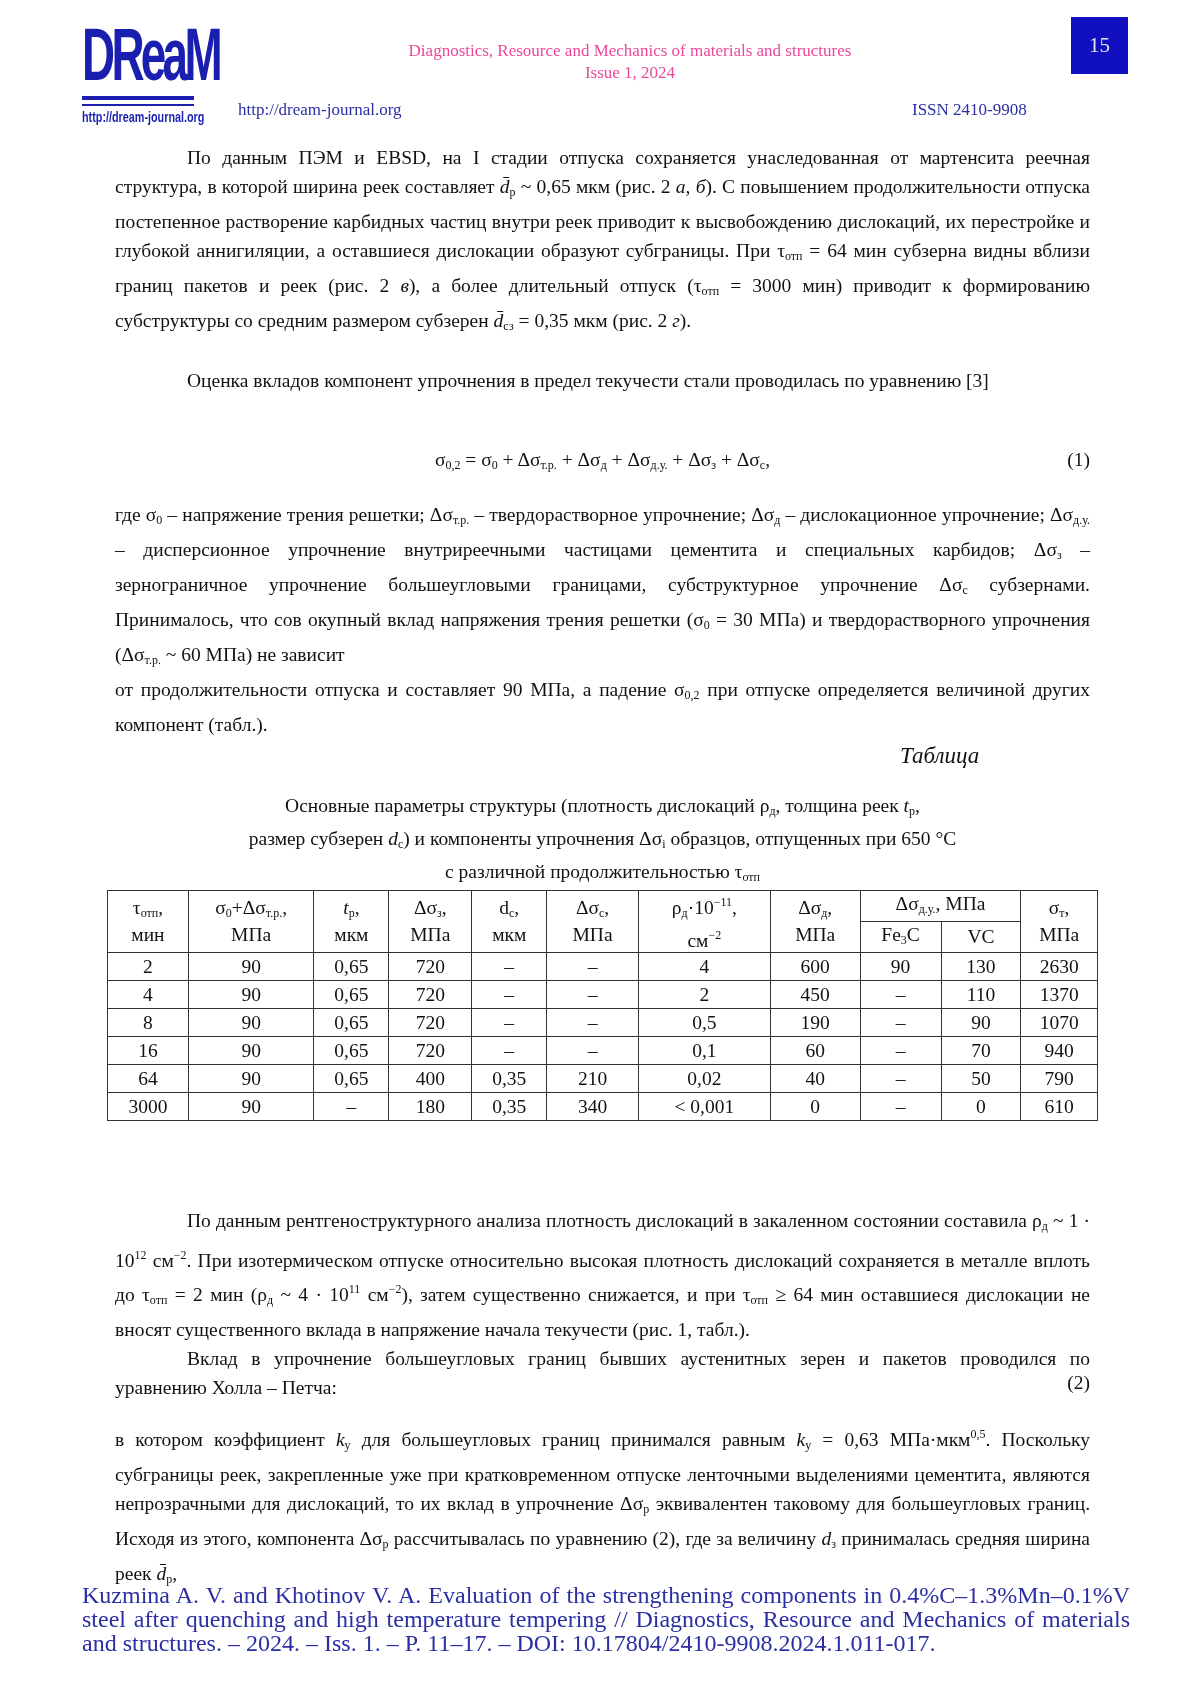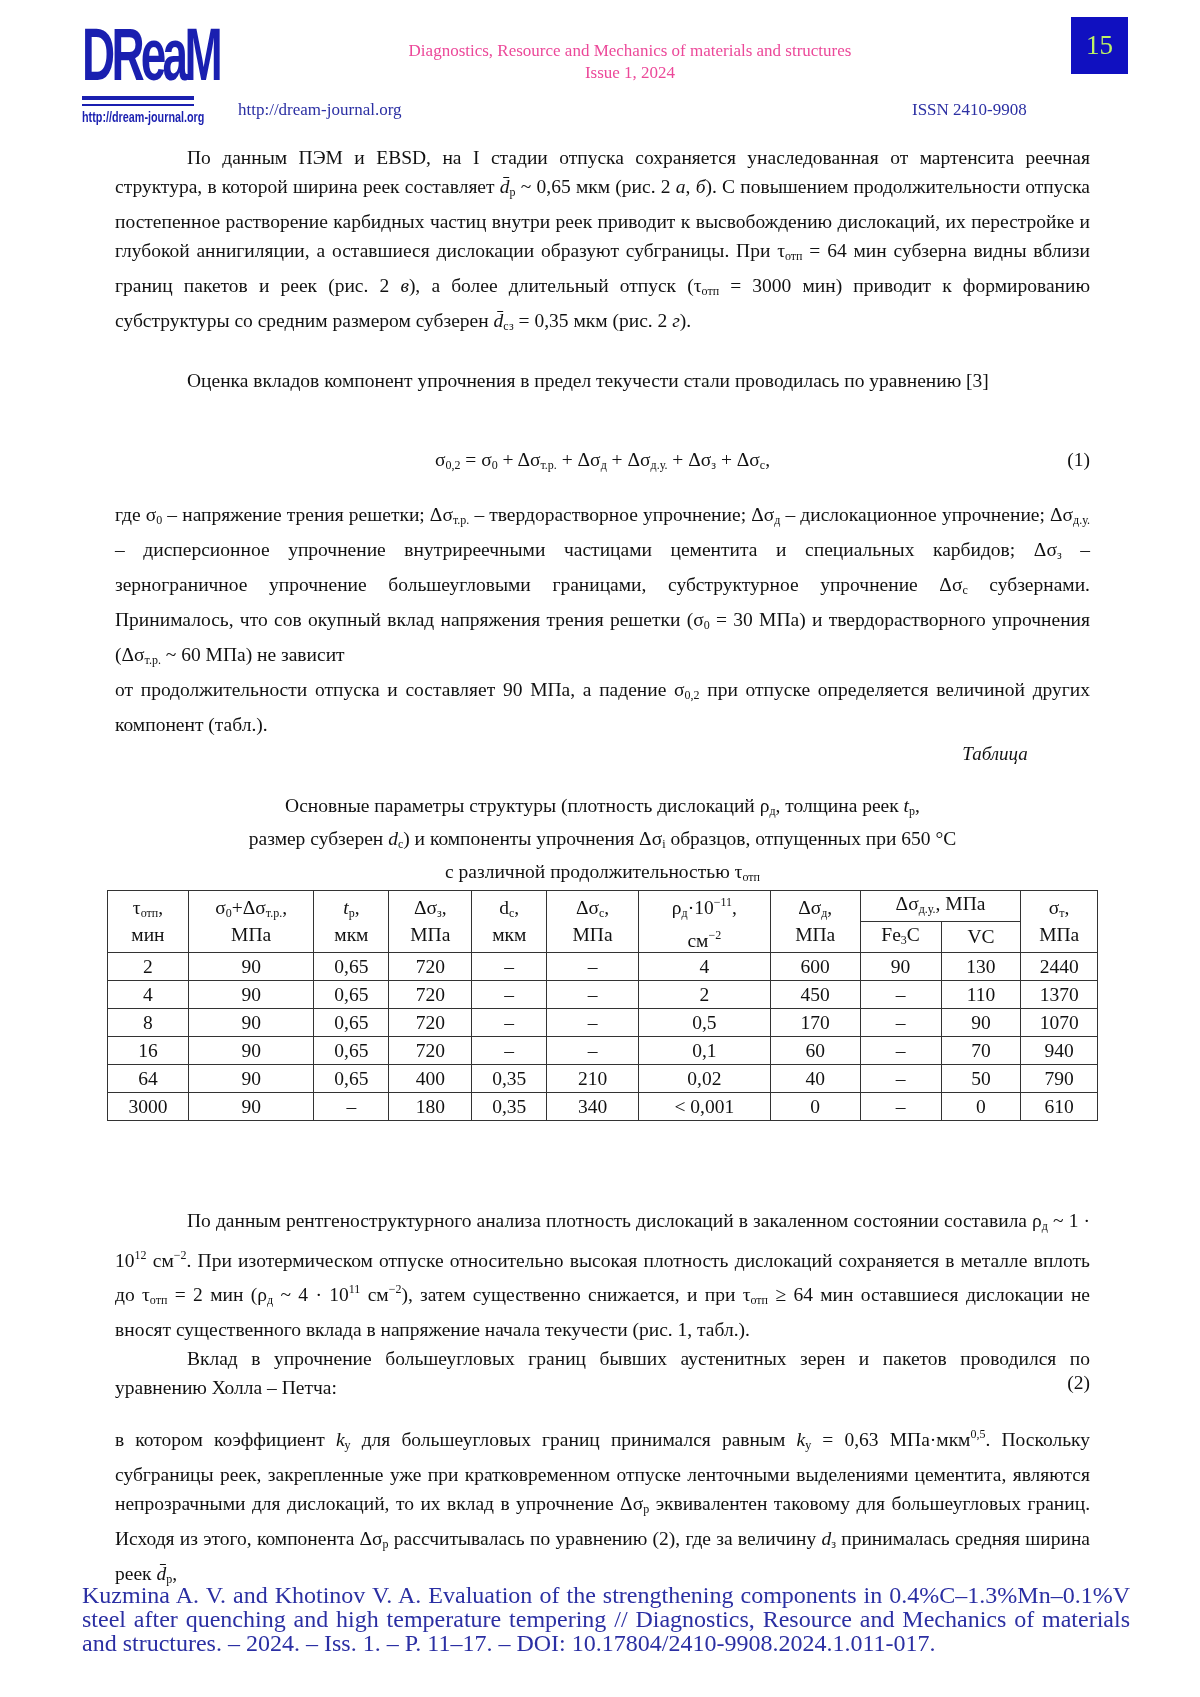--- a/index.html
+++ b/index.html
@@ -14,34 +14,34 @@
   .logo-bar2 { position: absolute; left: 0; top: 88px; width: 112px; height: 2px; background:#1a1fb0; }
   .logo-url { position: absolute; left: 0; top: 92px; font-family: "Liberation Sans", sans-serif;
               color: #1a1fb0; font-size: 15px; font-weight: bold; white-space: nowrap;
               transform: scaleX(0.72); transform-origin: left top; }
 
   .hdr-title { position: absolute; left: 330px; width: 600px; top: 40px; text-align: center;
                color: #ec4899; font-size: 17px; line-height: 22px; }
   .hdr-url { position: absolute; left: 238px; top: 100px; color: #2b2fa3; font-size: 17px; }
   .hdr-issn { position: absolute; left: 912px; top: 100px; color: #2b2fa3; font-size: 17px; text-align: center; }
   .page-num { position: absolute; left: 1071px; top: 17px; width: 57px; height: 57px;
-              background: #1010c0; color: #bef264; font-size: 27px; text-align: center; line-height: 56px; }
+              background: #1010c0; color: #e5e5e5; font-size: 21px; text-align: center; line-height: 56px; }
 
   .body-text { position: absolute; left: 115px; width: 975px; font-size: 19.5px; line-height: 29px;
                text-align: justify; }
   .body-text p { margin: 0; }
   .indent { text-indent: 72px; }
   .eq { position: absolute; left: 115px; width: 975px; font-size: 19.5px; height: 30px; }
   .eq .formula { position: absolute; left: 0; right: 0; text-align: center; }
   .eq .num { position: absolute; right: 0; }
   sub { font-size: 12px; vertical-align: -3px; }
   sup { font-size: 12px; vertical-align: 8px; }
 
-  .table-label { position: absolute; left: 900px; width: 190px; top: 743px; text-align: center;
-                 font-style: italic; font-size: 19px; }
+  .table-label { position: absolute; left: 900px; width: 190px; top: 743px; text-align: left;
+                 font-style: italic; font-size: 23px; }
   .caption { position: absolute; left: 115px; width: 975px; top: 792px; text-align: center;
              font-size: 19.5px; line-height: 27px; }
 
   table.data { position: absolute; left: 107px; top: 890px; width: 991px; border-collapse: collapse;
                font-size: 19.5px; }
   table.data td, table.data th { border: 1.5px solid #333; text-align: center; font-weight: normal;
                                  padding: 0; height: 27px; line-height: 26px; }
   table.data th { line-height: 22px; }
   table.data .hd2 { height: 24px; }
 
@@ -126,21 +126,21 @@
     <td>2</td>
         <td>90</td>
         <td>0,65</td>
         <td>720</td>
         <td>–</td>
         <td>–</td>
         <td>4</td>
         <td>600</td>
         <td>90</td>
         <td>130</td>
-        <td>2440</td>
+        <td>2630</td>
   </tr>
   <tr>
     <td>4</td>
         <td>90</td>
         <td>0,65</td>
         <td>720</td>
         <td>–</td>
         <td>–</td>
         <td>2</td>
         <td>450</td>
@@ -149,21 +149,21 @@
         <td>1370</td>
   </tr>
   <tr>
     <td>8</td>
         <td>90</td>
         <td>0,65</td>
         <td>720</td>
         <td>–</td>
         <td>–</td>
         <td>0,5</td>
-        <td>170</td>
+        <td>190</td>
         <td>–</td>
         <td>90</td>
         <td>1070</td>
   </tr>
   <tr>
     <td>16</td>
         <td>90</td>
         <td>0,65</td>
         <td>720</td>
         <td>–</td>

